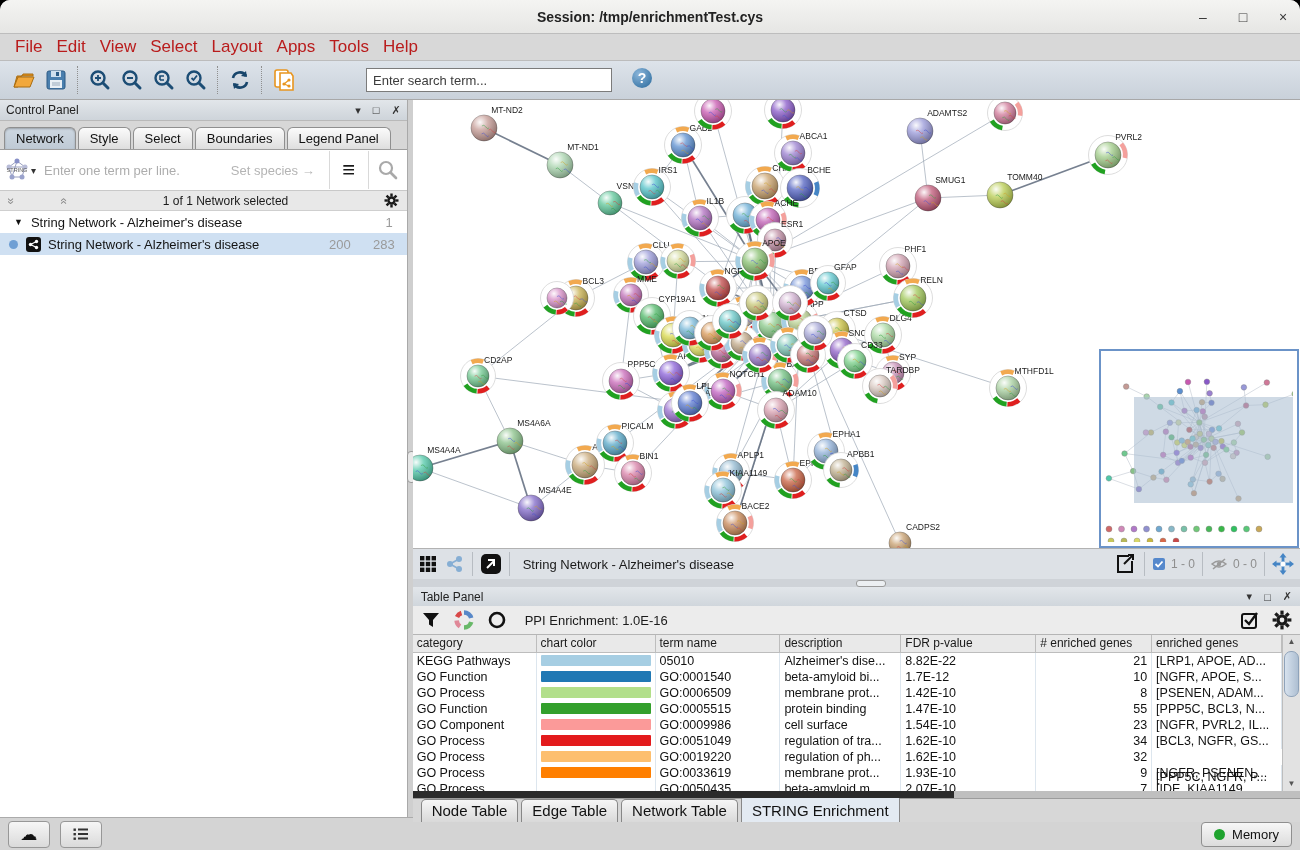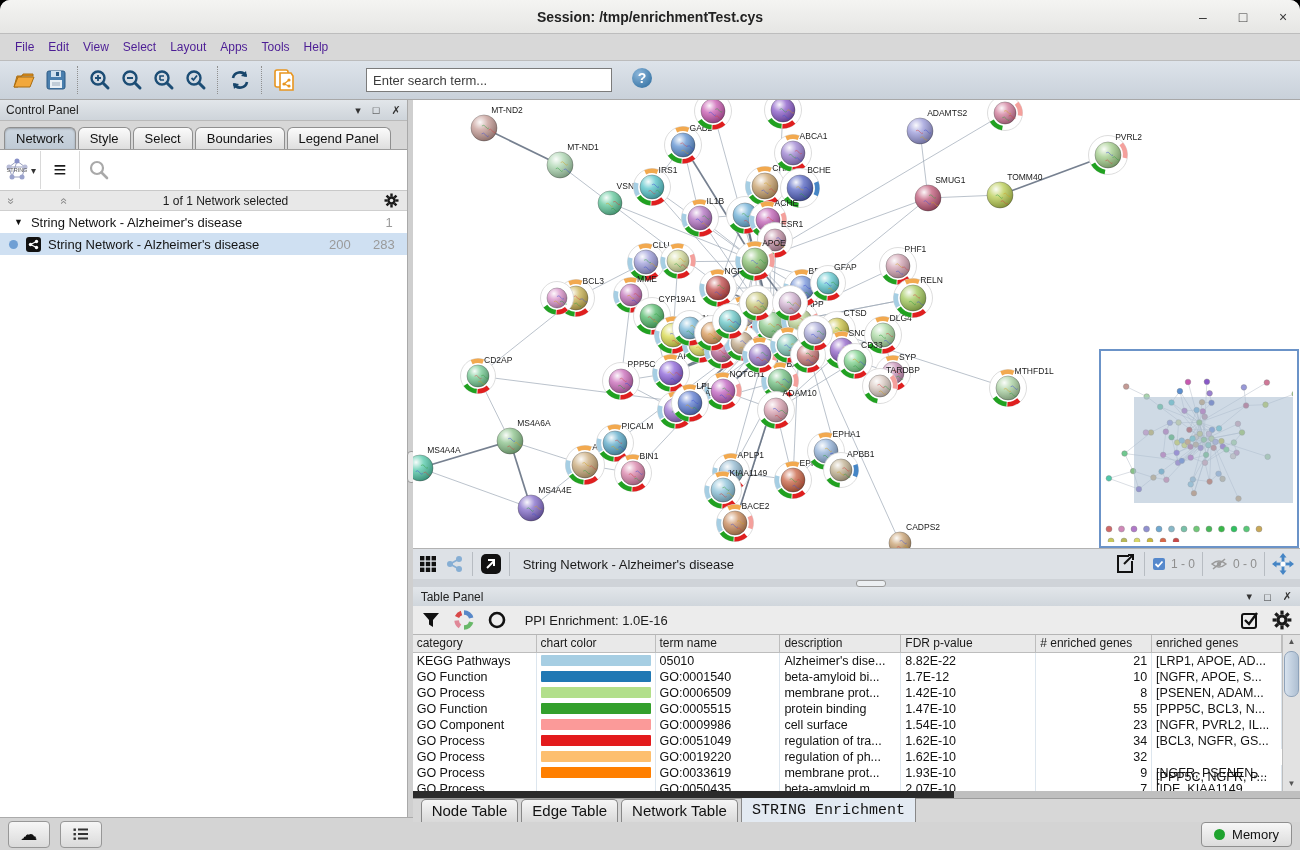--- a/index.html
+++ b/index.html
@@ -8,21 +8,21 @@
     border-radius:10px 10px 0 0;overflow:hidden;}
   
   .titlebar{height:33px;background:linear-gradient(#f4f4f2,#e6e6e4);border-bottom:1px solid #bdbdbd;
     display:flex;align-items:center;position:relative;flex:0 0 auto;}
   .titlebar .title{position:absolute;left:0;right:0;text-align:center;font-size:14px;font-weight:bold;color:#222;}
   .winbtns{position:absolute;right:8px;top:0;height:33px;display:flex;align-items:center;gap:22px;}
   .winbtn{width:18px;text-align:center;font-size:14px;color:#3a3a3a;cursor:default;}
   
   .menubar{height:26px;background:#d8d8d8;border-bottom:1px solid #bcbcbc;display:flex;align-items:center;
     padding-left:8px;flex:0 0 auto;}
-  .menuitem{font-size:12px;color:#4c1d95;padding:3px 7px;}
+  .menuitem{font-size:17px;color:#b91c1c;padding:3px 7px;}
   
   .toolbar{height:38px;background:linear-gradient(#dde3ea,#c9d1da);border-bottom:1px solid #a8a8a8;
     display:flex;align-items:center;padding-left:8px;flex:0 0 auto;}
   .tbtn{width:32px;height:30px;display:flex;align-items:center;justify-content:center;border-radius:3px;}
   .tsep{width:1px;height:28px;border-left:1px dotted #8f8f8f;margin:0 5px;}
   .searchbox{margin-left:66px;width:232px;height:22px;border:1px solid #7b7b7b;background:#fff;
     font-size:13px;padding:0 6px;color:#222;}
   .searchbox::placeholder{color:#3c3c3c;}
   .helpbtn{margin-left:18px;}
   
@@ -97,21 +97,21 @@
     align-items:center;flex:0 0 auto;}
   .varrow{font-size:8px;color:#555;height:14px;line-height:14px;}
   .vthumb{width:13px;height:44px;border-radius:7px;background:linear-gradient(90deg,#d7e2ee,#aebfd2);
     border:1px solid #8fa3ba;margin-top:2px;}
   .hscroll{height:7px;background:#bfbfbf;position:relative;flex:0 0 auto;}
   .hthumb{position:absolute;left:0;top:0;height:7px;width:61%;background:#2b2b2b;}
   .btabs{height:23px;background:#d7d7d7;display:flex;align-items:flex-end;gap:3px;padding:0 0 0 8px;
     border-top:1px solid #9c9c9c;flex:0 0 auto;}
   .btab{font-size:15px;color:#111;padding:2px 10px 3px;border:1px solid #878787;border-bottom:none;
     border-radius:5px 5px 0 0;background:linear-gradient(#f6f6f6,#d9d9d9);}
-  .btab.sel{background:#e3eaf2;padding-top:8px;font-family:Liberation Mono, monospace;}
+  .btab.sel{background:#e3eaf2;padding-top:8px;}
   
   .statusbar{height:32px;background:#d4d4d4;border-top:1px solid #ababab;display:flex;align-items:center;
     padding:0 8px;flex:0 0 auto;}
   .stbtn{width:40px;height:25px;border:1px solid #979797;border-radius:4px;background:linear-gradient(#f6f6f6,#dadada);
     display:flex;align-items:center;justify-content:center;margin-right:10px;}
   .statusbar .sp{flex:1;}
   .membtn{height:23px;border:1px solid #8f8f8f;border-radius:4px;background:linear-gradient(#f7f7f7,#dcdcdc);
     display:flex;align-items:center;gap:7px;padding:0 12px;font-size:13px;color:#111;}
   .memdot{width:11px;height:11px;border-radius:50%;}
   text{font-family:"Liberation Sans","DejaVu Sans",sans-serif;}
@@ -254,20 +254,24 @@
                 <line x1="13" y1="4" x2="8" y2="20"></line>
               </g>
               <circle cx="13" cy="4" r="2.5" fill="#8890c8"></circle>
               <circle cx="5" cy="10" r="2.5" fill="#b8bcd8"></circle>
               <circle cx="21" cy="10" r="2.5" fill="#b8bcd8"></circle>
               <circle cx="8" cy="20" r="2.5" fill="#9aa2cc"></circle>
               <circle cx="18" cy="20" r="2.5" fill="#9aa2cc"></circle>
               <text x="13" y="15" text-anchor="middle" font-size="5.5" fill="#555">STRING</text>
             </svg>
           <span style="font-size:10px;color:#333;">▾</span>
+        </div>
+        <div class="sinput">
+          <span class="ph">Enter one term per line.</span>
+          <span class="species">Set species →</span>
         </div>
         <div class="sbtn">
           <span class="hamburger">≡</span>
         </div>
         <div class="sbtn">
           <svg width="22" height="22">
               <circle cx="9" cy="9" r="6" fill="none" stroke="#a9a9a9" stroke-width="2.2"></circle>
               <line x1="13.5" y1="13.5" x2="19" y2="19" stroke="#a9a9a9" stroke-width="2.6" stroke-linecap="round"></line>
             </svg>
         </div>

